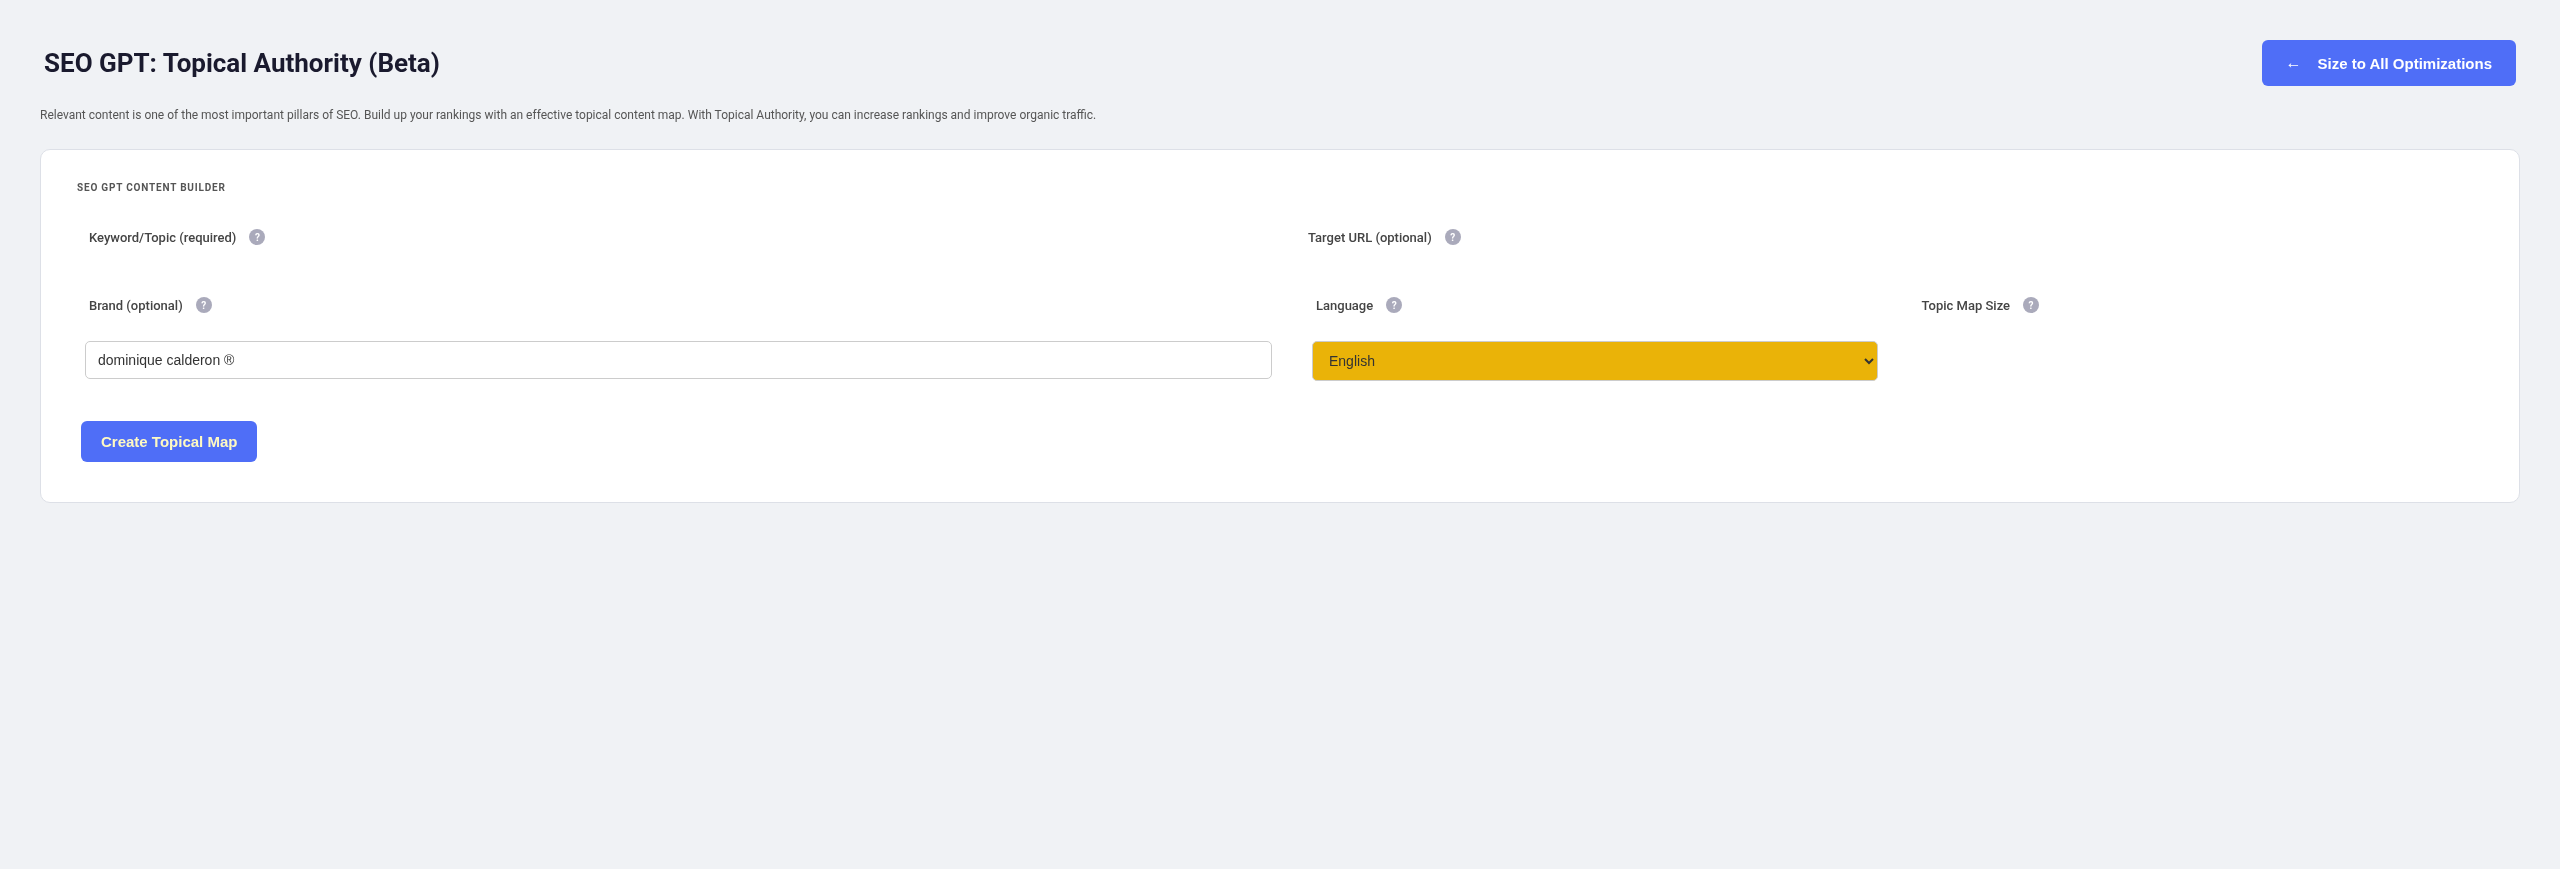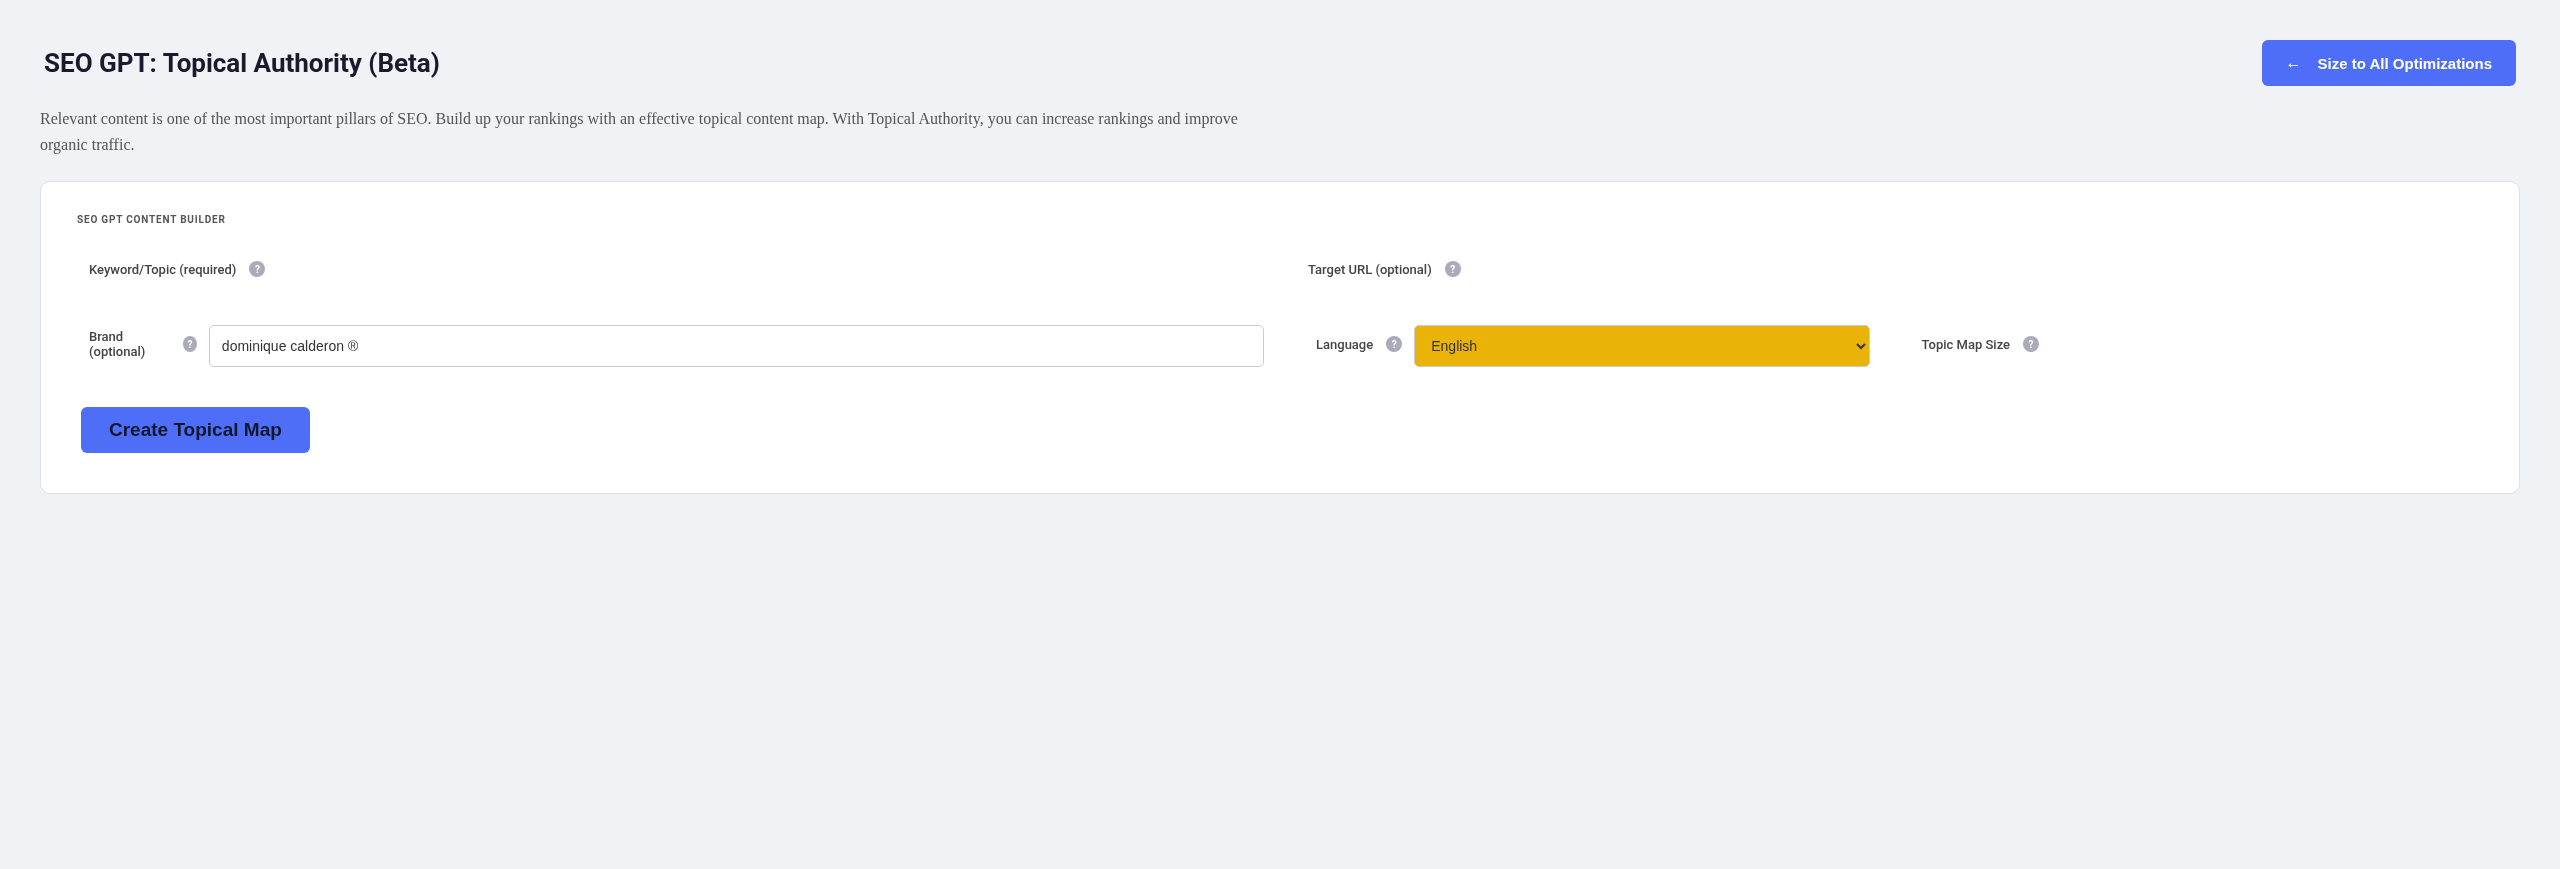--- a/index.html
+++ b/index.html
@@ -41,26 +41,25 @@
       font-size: 15px;
       font-weight: 600;
       cursor: pointer;
     }
 
     .back-button .arrow-icon {
       font-size: 16px;
     }
 
     .page-description {
-      font-size: 16px;
+      font-size: 12px;
       color: #555;
       line-height: 1.6;
       margin-bottom: 24px;
       max-width: 1200px;
-      font-family: Liberation Serif, serif;
     }
 
     .content-builder-card {
       background: #fff;
       border: 1px solid #dde0e7;
       border-radius: 10px;
       padding: 28px 32px 32px;
     }
 
     .card-section-title {
@@ -73,22 +72,23 @@
     }
 
     .form-row {
       display: flex;
       gap: 32px;
       margin-bottom: 24px;
     }
 
     .form-group {
       display: flex;
-      flex-direction: row;
+      flex-direction: column;
       flex: 1;
+      gap: 12px;
     }
 
     .form-label {
       font-size: 13px;
       font-weight: 500;
       color: #444;
       margin-bottom: 8px;
       display: flex;
       align-items: center;
       gap: 5px;
@@ -125,25 +125,25 @@
       font-size: 14px;
       color: #333;
       outline: none;
       width: 100%;
       background-color: #eab308;
       appearance: auto;
     }
 
     .create-button {
       background-color: #4f6ef7;
-      color: #0f172a;
+      color: #fef9c3;
       border: none;
       border-radius: 6px;
-      padding: 12px 28px;
-      font-size: 19px;
+      padding: 12px 20px;
+      font-size: 15px;
       font-weight: 600;
       cursor: pointer;
       margin-top: 8px;
     }
   </style>
 </head>
 <body>
 
 <div class="page-header">
   <h1 class="page-title">SEO GPT: Topical Authority (Beta)</h1>

